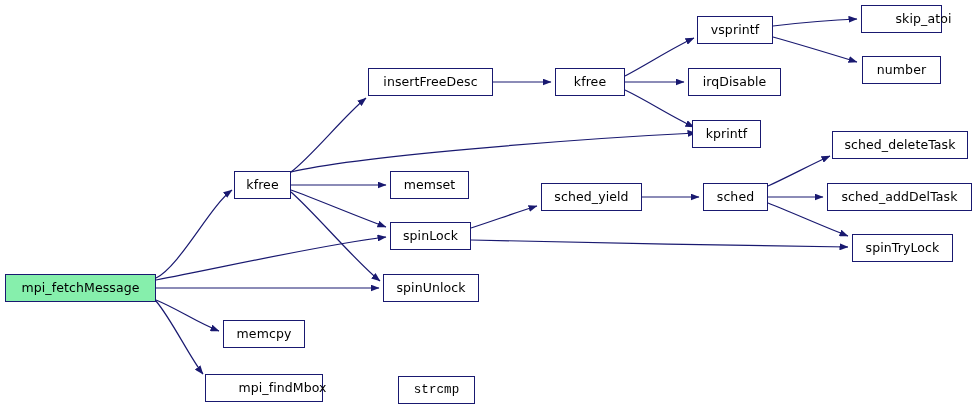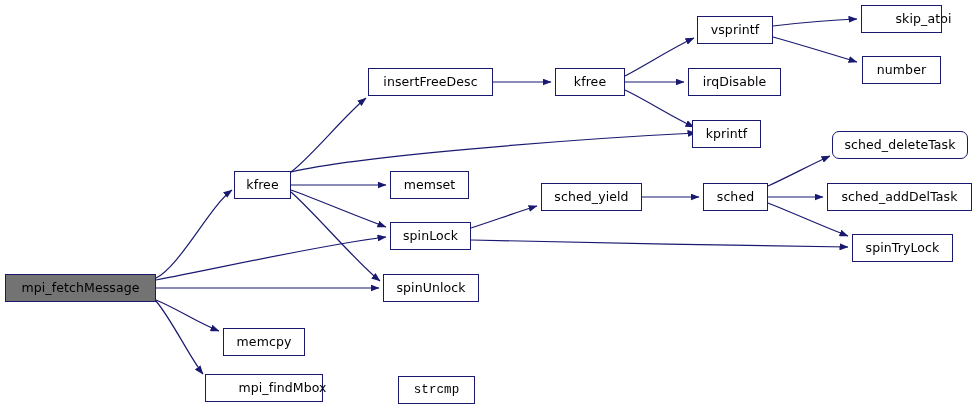--- a/index.html
+++ b/index.html
@@ -33,21 +33,21 @@
     font-size: 12.5px;
     font-family: "DejaVu Sans", sans-serif;
     line-height: 1;
     display: flex;
     align-items: center;
     justify-content: center;
     white-space: nowrap;
     letter-spacing: 0.1px;
   }
   .node.highlight {
-    background: #737373;
+    background: #86efac;
   }
 </style>
 </head>
 <body>
 
 <div id="graph-canvas">
   <svg id="edge-layer" width="979" height="405" viewBox="0 0 979 405" xmlns="http://www.w3.org/2000/svg">
     <defs>
       <marker id="arrowhead" markerWidth="9" markerHeight="7" refX="8.5" refY="3.5" orient="auto" markerUnits="userSpaceOnUse">
         <polygon points="0 0, 9 3.5, 0 7" fill="#191970"></polygon>
@@ -74,32 +74,32 @@
         <path d="M768,186 C788,177 812,164 830,156" fill="none" stroke="#191970" stroke-width="1.2" marker-end="url(#arrowhead)"></path>
         <path d="M768,197 L823,197" fill="none" stroke="#191970" stroke-width="1.2" marker-end="url(#arrowhead)"></path>
         <path d="M768,203 C791,212 822,226 848,236" fill="none" stroke="#191970" stroke-width="1.2" marker-end="url(#arrowhead)"></path>
         <path d="M471,228 C493,221 514,213 537,206" fill="none" stroke="#191970" stroke-width="1.2" marker-end="url(#arrowhead)"></path>
         <path d="M471,240 C570,243 742,245 848,247" fill="none" stroke="#191970" stroke-width="1.2" marker-end="url(#arrowhead)"></path>
       </g>
   </svg>
   <div id="nodes">
       <div class="node highlight" style="left: 5px; top: 274px; width: 151px; height: 28px;">mpi_fetchMessage</div>
       <div class="node" style="left: 234px; top: 171px; width: 57px; height: 28px;">kfree</div>
-      <div class="node" style="left: 223px; top: 328px; width: 82px; height: 28px;">memcpy</div>
+      <div class="node" style="left: 223px; top: 320px; width: 82px; height: 28px;">memcpy</div>
       <div class="node" style="left: 205px; top: 374px; width: 118px; height: 28px; padding-left: 37px;">mpi_findMbox</div>
       <div class="node" style="left: 398px; top: 376px; width: 77px; height: 28px; font-family: Liberation Mono, monospace;">strcmp</div>
       <div class="node" style="left: 368px; top: 68px; width: 125px; height: 28px;">insertFreeDesc</div>
       <div class="node" style="left: 390px; top: 171px; width: 79px; height: 28px;">memset</div>
       <div class="node" style="left: 390px; top: 222px; width: 81px; height: 28px;">spinLock</div>
       <div class="node" style="left: 383px; top: 274px; width: 96px; height: 28px;">spinUnlock</div>
       <div class="node" style="left: 555px; top: 68px; width: 70px; height: 28px;">kfree</div>
       <div class="node" style="left: 541px; top: 183px; width: 101px; height: 28px;">sched_yield</div>
       <div class="node" style="left: 697px; top: 16px; width: 76px; height: 28px;">vsprintf</div>
       <div class="node" style="left: 688px; top: 68px; width: 93px; height: 28px;">irqDisable</div>
       <div class="node" style="left: 664px; top: 120px; width: 69px; height: 28px; margin-left: 28px;">kprintf</div>
       <div class="node" style="left: 703px; top: 183px; width: 65px; height: 28px;">sched</div>
       <div class="node" style="left: 861px; top: 5px; width: 81px; height: 28px; padding-left: 44px;">skip_atoi</div>
       <div class="node" style="left: 862px; top: 56px; width: 79px; height: 28px;">number</div>
-      <div class="node" style="left: 832px; top: 131px; width: 136px; height: 28px; border-radius: 7px;">sched_deleteTask</div>
+      <div class="node" style="left: 832px; top: 131px; width: 136px; height: 28px;">sched_deleteTask</div>
       <div class="node" style="left: 827px; top: 183px; width: 145px; height: 28px;">sched_addDelTask</div>
       <div class="node" style="left: 852px; top: 234px; width: 101px; height: 28px;">spinTryLock</div>
     </div>
 </div>
 
 </body></html>

